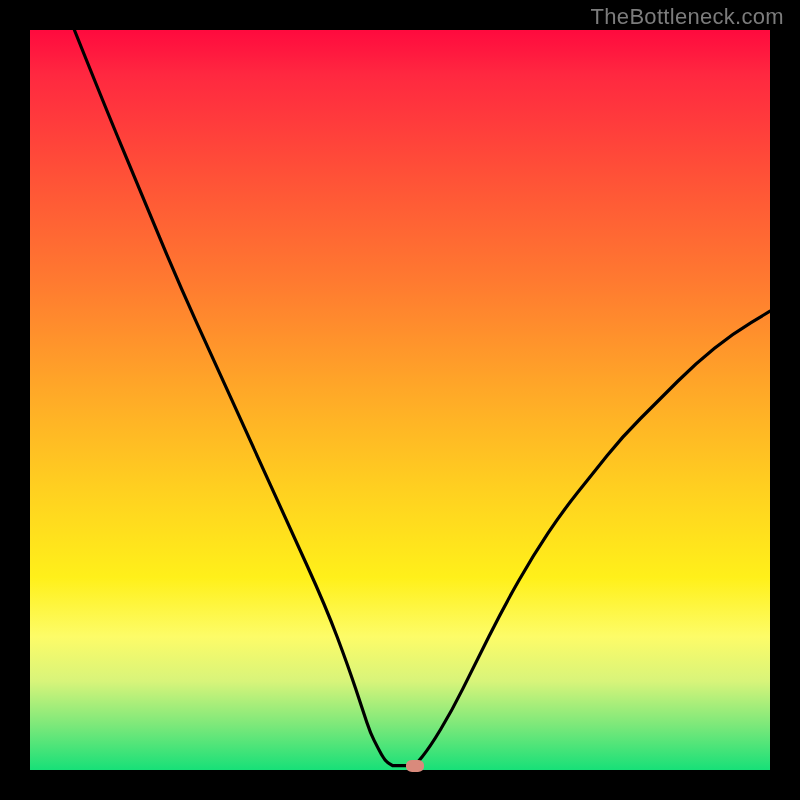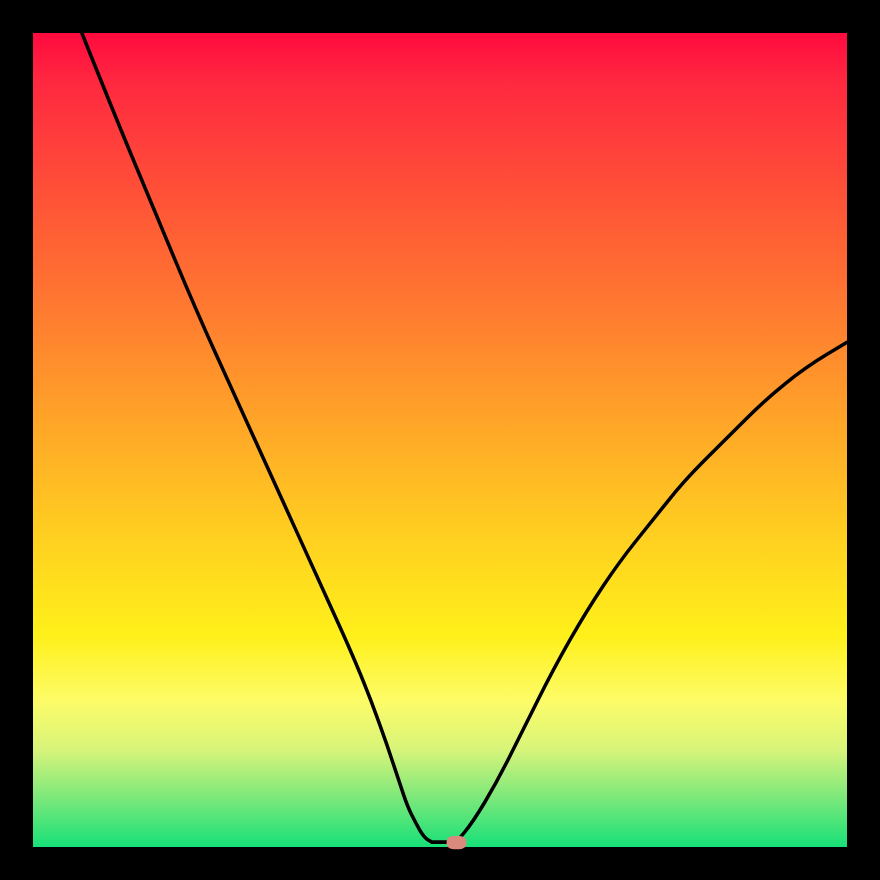--- a/index.html
+++ b/index.html
@@ -64,20 +64,21 @@
     border-radius: 6px / 5px;
     background: #d98a7c;
     transform: translate(-50%, -50%);
   }
 </style>
 </head>
 <body>
 
 <div class="frame">
 
+  <div class="watermark">TheBottleneck.com</div>
 
   <div class="plot-area">
 
     <svg class="curve" viewBox="0 0 740 740" preserveAspectRatio="none">
 
       <path id="curve-path" fill="none" stroke="#000" stroke-width="3.2" stroke-linecap="round" stroke-linejoin="round" d="M 44.40 0.00 Q 74.00 74.00 92.50 118.40 Q 111.00 162.80 129.50 207.20 Q 148.00 251.60 166.50 292.30 Q 185.00 333.00 203.50 373.70 Q 222.00 414.40 240.50 455.10 Q 259.00 495.80 277.50 536.50 Q 296.00 577.20 307.10 606.80 Q 318.20 636.40 325.60 658.60 Q 333.00 680.80 336.70 691.90 Q 340.40 703.00 344.10 710.40 Q 347.80 717.80 351.50 724.46 Q 355.20 731.12 358.90 733.34 Q 362.60 735.56 362.60 735.56 Q 362.60 735.56 373.70 735.56 Q 384.80 735.56 384.80 735.56 Q 384.80 735.56 392.20 726.68 Q 399.60 717.80 410.70 699.30 Q 421.80 680.80 432.90 658.60 Q 444.00 636.40 458.80 606.80 Q 473.60 577.20 488.40 551.30 Q 503.20 525.40 518.00 503.20 Q 532.80 481.00 547.60 462.50 Q 562.40 444.00 577.20 425.50 Q 592.00 407.00 610.50 388.50 Q 629.00 370.00 647.50 351.50 Q 666.00 333.00 684.50 318.20 Q 703.00 303.40 721.50 292.30 L 740.00 281.20"></path>
     </svg>
 
     <div id="min-marker" class="marker" style="left: 384.8px; top: 735.56px;"></div>
 

